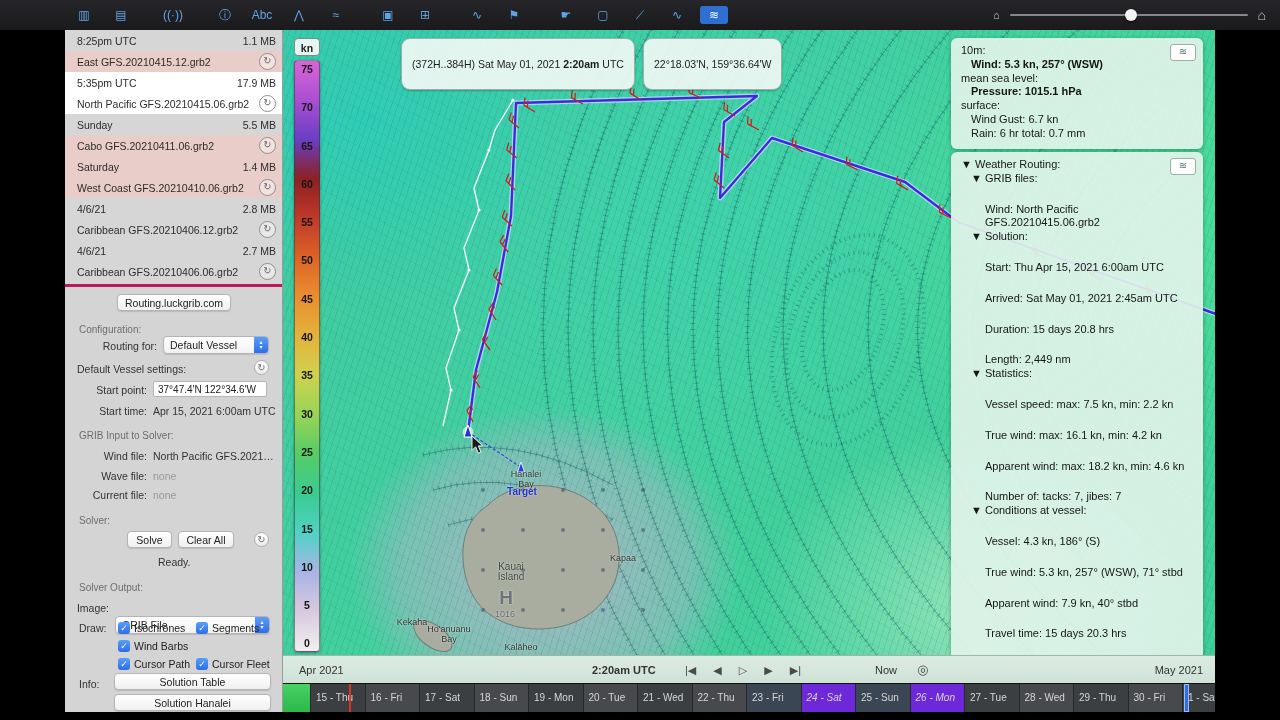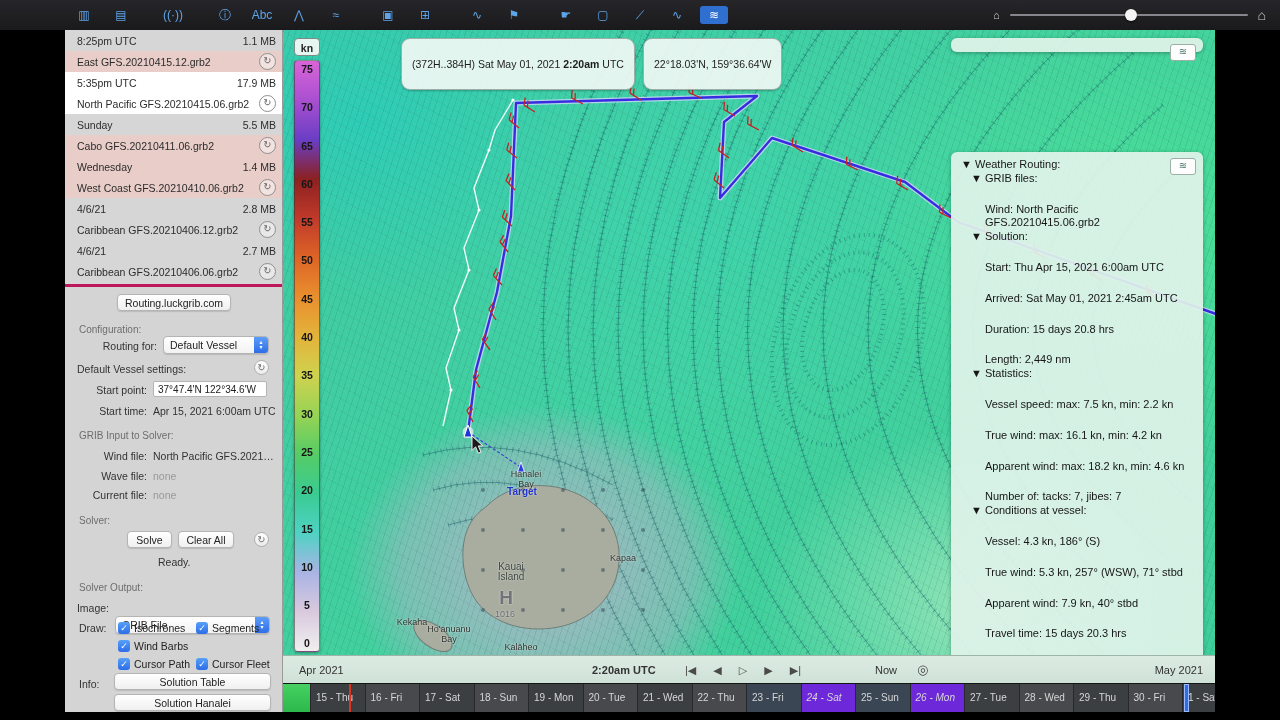--- a/index.html
+++ b/index.html
@@ -251,21 +251,21 @@
 
   </div>
 
   <div class="frow pink">
     <span class="fl">Cabo GFS.20210411.06.grb2</span>
 
     <span class="fi">↻</span>
   </div>
 
   <div class="frow pink">
-    <span class="fl">Wednesday</span>
+    <span class="fl">Saturday</span>
     <span class="fr">1.4 MB</span>
 
   </div>
 
   <div class="frow pink">
     <span class="fl">West Coast GFS.20210410.06.grb2</span>
 
     <span class="fi">↻</span>
   </div>
 
@@ -568,20 +568,35 @@
   <span class="tick">10</span>
 
   <span class="tick">5</span>
 
   <span class="tick">0</span>
 </div>
     </div>
 
     <div class="panel" id="panel-wx">
       <span class="exp">≋</span>
+      <div>
+  <div class="pl l0">10m:</div>
+
+  <div class="pl l1 b">Wind: 5.3 kn, 257° (WSW)</div>
+
+  <div class="pl l0">mean sea level:</div>
+
+  <div class="pl l1 b">Pressure: 1015.1 hPa</div>
+
+  <div class="pl l0">surface:</div>
+
+  <div class="pl l1">Wind Gust: 6.7 kn</div>
+
+  <div class="pl l1">Rain: 6 hr total: 0.7 mm</div>
+</div>
     </div>
     <div class="panel" id="panel-routing">
       <span class="exp">≋</span>
       <div>
   <div class="pl l0">▼ Weather Routing:</div>
 
   <div class="pl l1">▼ GRIB files:</div>
 
   <div class="pl l2">Wind: North Pacific GFS.20210415.06.grb2</div>
 

